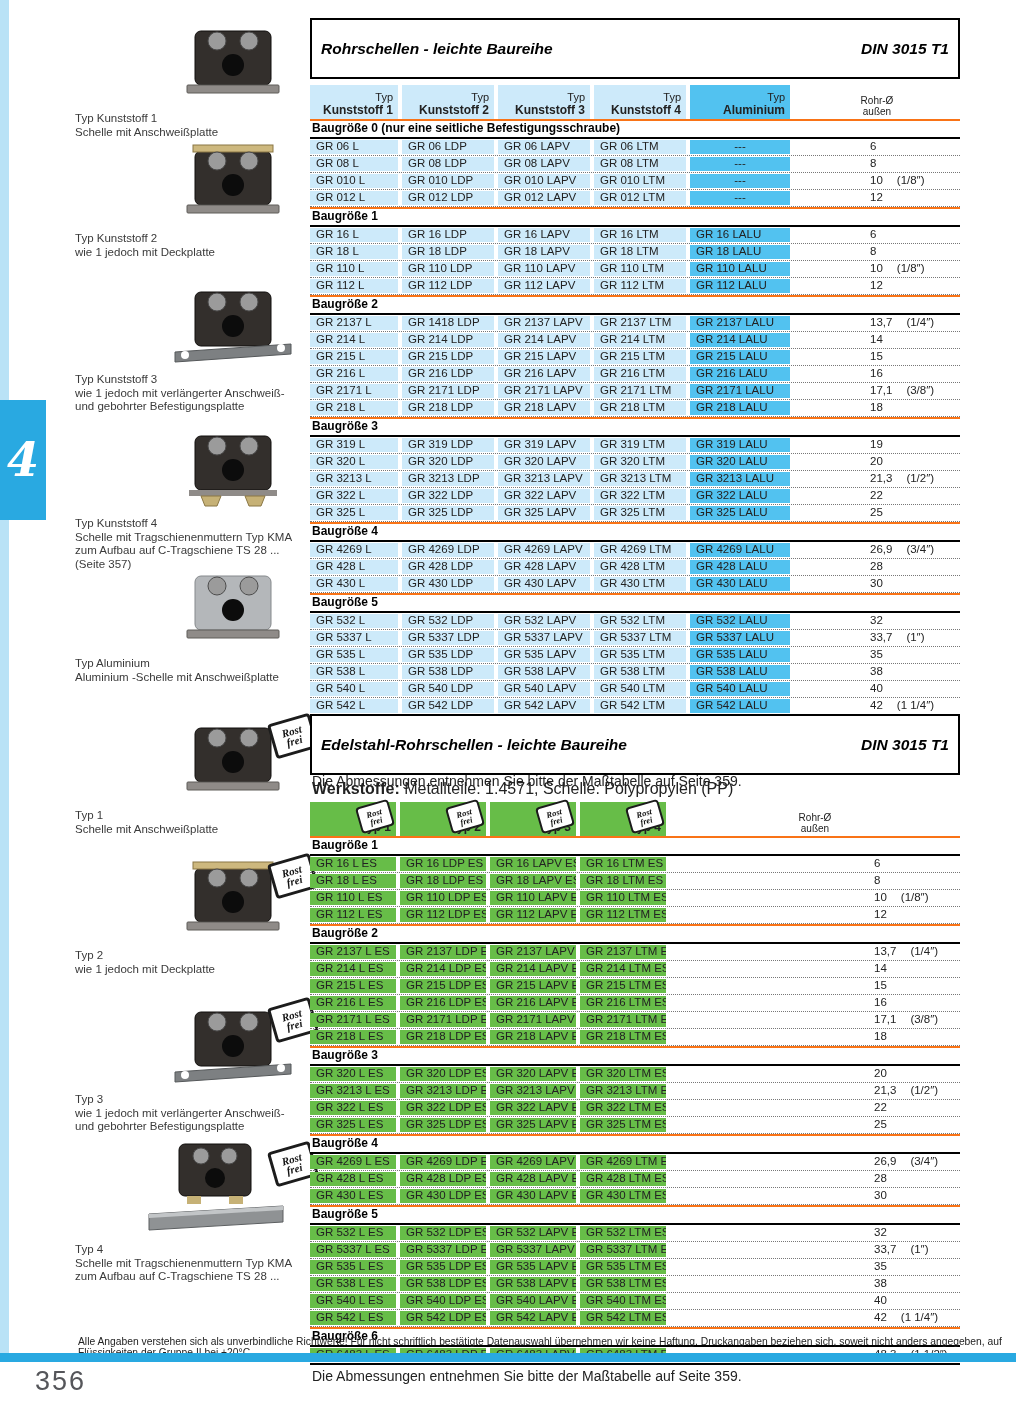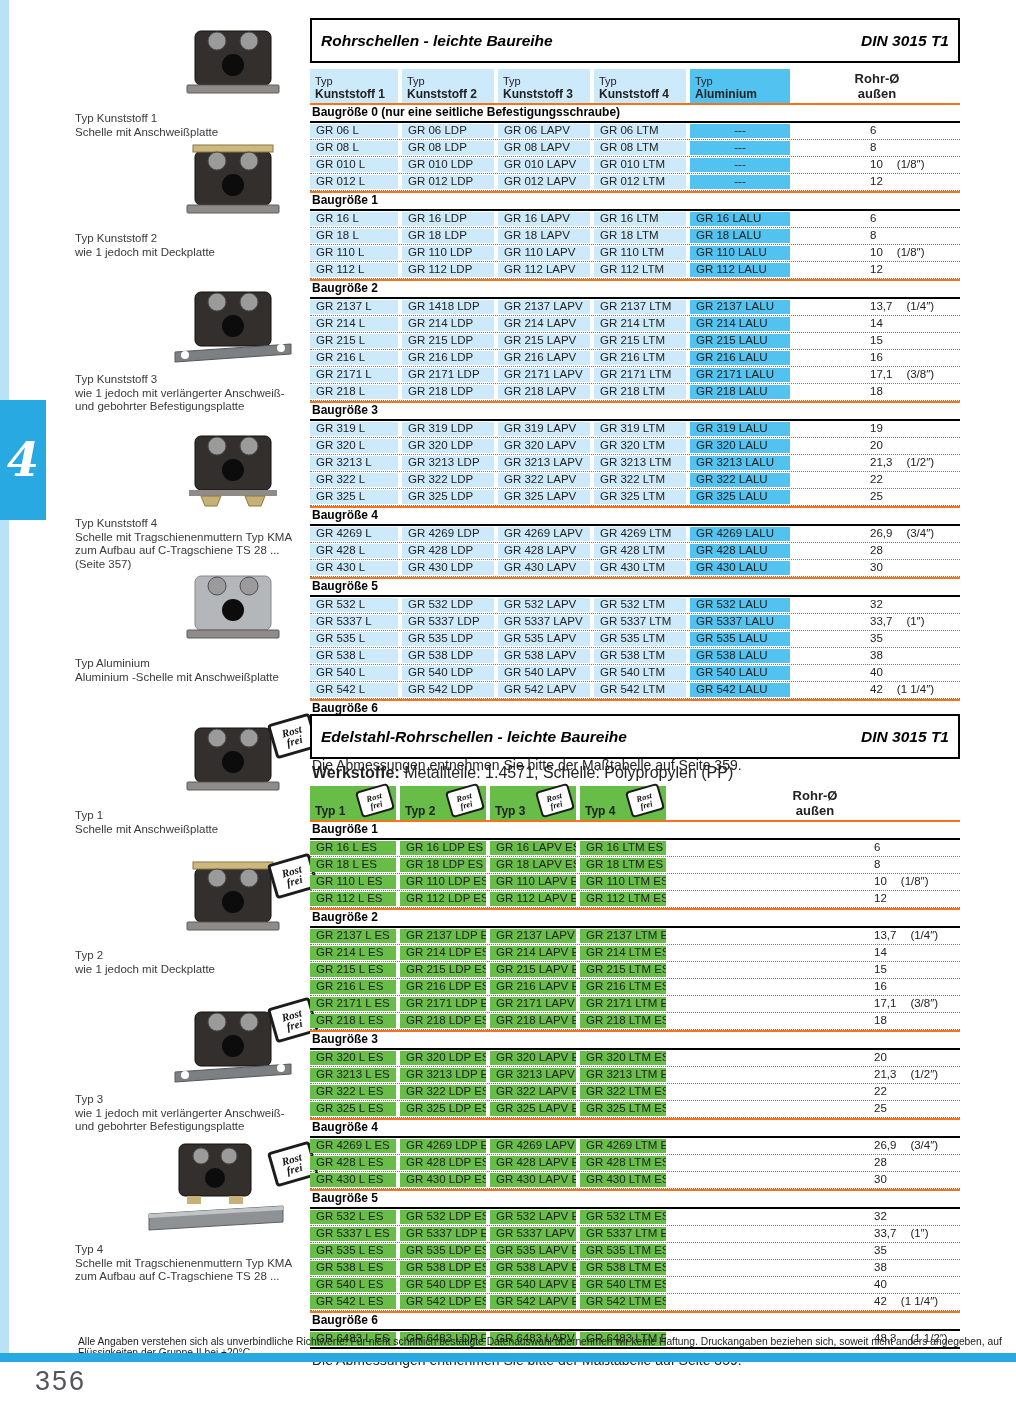--- a/index.html
+++ b/index.html
@@ -22,38 +22,38 @@
          font-family:"Liberation Serif",serif;font-weight:bold;font-style:italic;
          font-size:11px;line-height:10px;border-radius:4px;color:#111;}
   .stamp.small{width:30px;height:23px;font-size:8.5px;line-height:8px;border-width:2px;}
   .img-row .stamp{position:absolute;right:-8px;top:6px;}
   .cap-title{font-size:11.5px;color:#3a3a3a;line-height:13.5px;margin-top:3px;}
   .cap-text{font-size:11.5px;color:#3a3a3a;line-height:13.5px;}
 
   
   .tbl{position:absolute;left:310px;width:650px;}
   .title-bar{border:2px solid #000;height:25px;display:flex;align-items:center;
-             justify-content:space-between;padding:8px 9px;font-weight:bold;font-style:italic;
+             justify-content:space-between;padding:16px 9px;font-weight:bold;font-style:italic;
              font-size:15.5px;color:#000;background:#fff;}
   .materials{font-size:16px;margin:5px 0 4px 2px;color:#222;}
   .materials b{font-weight:bold;}
   .t1-grid{display:grid;grid-template-columns:88px 92px 92px 92px 100px 1fr;column-gap:4px;}
   .t2-grid{display:grid;grid-template-columns:86px 86px 86px 86px 1fr;column-gap:4px;}
   .head-row{margin-top:6px;}
   .hcell{height:34px;display:flex;flex-direction:column;justify-content:flex-end;
-         padding:2px 5px;box-sizing:border-box;}
+         padding:2px 5px;box-sizing:border-box;text-align:right;}
   .hcell .l1{font-size:11px;}
   .hcell .l2{font-size:12px;font-weight:bold;}
   .hcell.blue{background:#cdeafa;}
   .hcell.dblue{background:#52c2f0;}
   .hcell.green{background:#67bd48;position:relative;justify-content:flex-end;}
   .hcell.green .l2{font-weight:bold;font-size:12px;}
   .hcell.green .stamp{position:absolute;top:1px;right:4px;}
   .hcell.size-head{background:transparent;align-items:center;justify-content:flex-end;}
-  .hcell.size-head .l1,.hcell.size-head .l2{font-weight:bold;font-size:13px;}
+  .hcell.size-head .l1,.hcell.size-head .l2{font-weight:normal;font-size:10px;}
   .tbody{border-bottom:2px solid #000;}
   .section-label{font-weight:bold;font-size:12px;border-top:2px solid #f97316;border-bottom:2px solid #000;
                  padding:1px 2px;line-height:13px;height:14px;background:#fff;color:#000;}
   .data-row{height:16px;border-bottom:1px dotted #777;align-items:start;}
   .data-row:last-child{border-bottom:none;}
   .cell{height:13.5px;font-size:11.5px;line-height:13.5px;padding-left:6px;color:#222;
         margin-top:1px;white-space:nowrap;overflow:hidden;}
   .cell.blue{background:#cdeafa;}
   .cell.dblue{background:#52c2f0;}
   .cell.green{background:#67bd48;}

